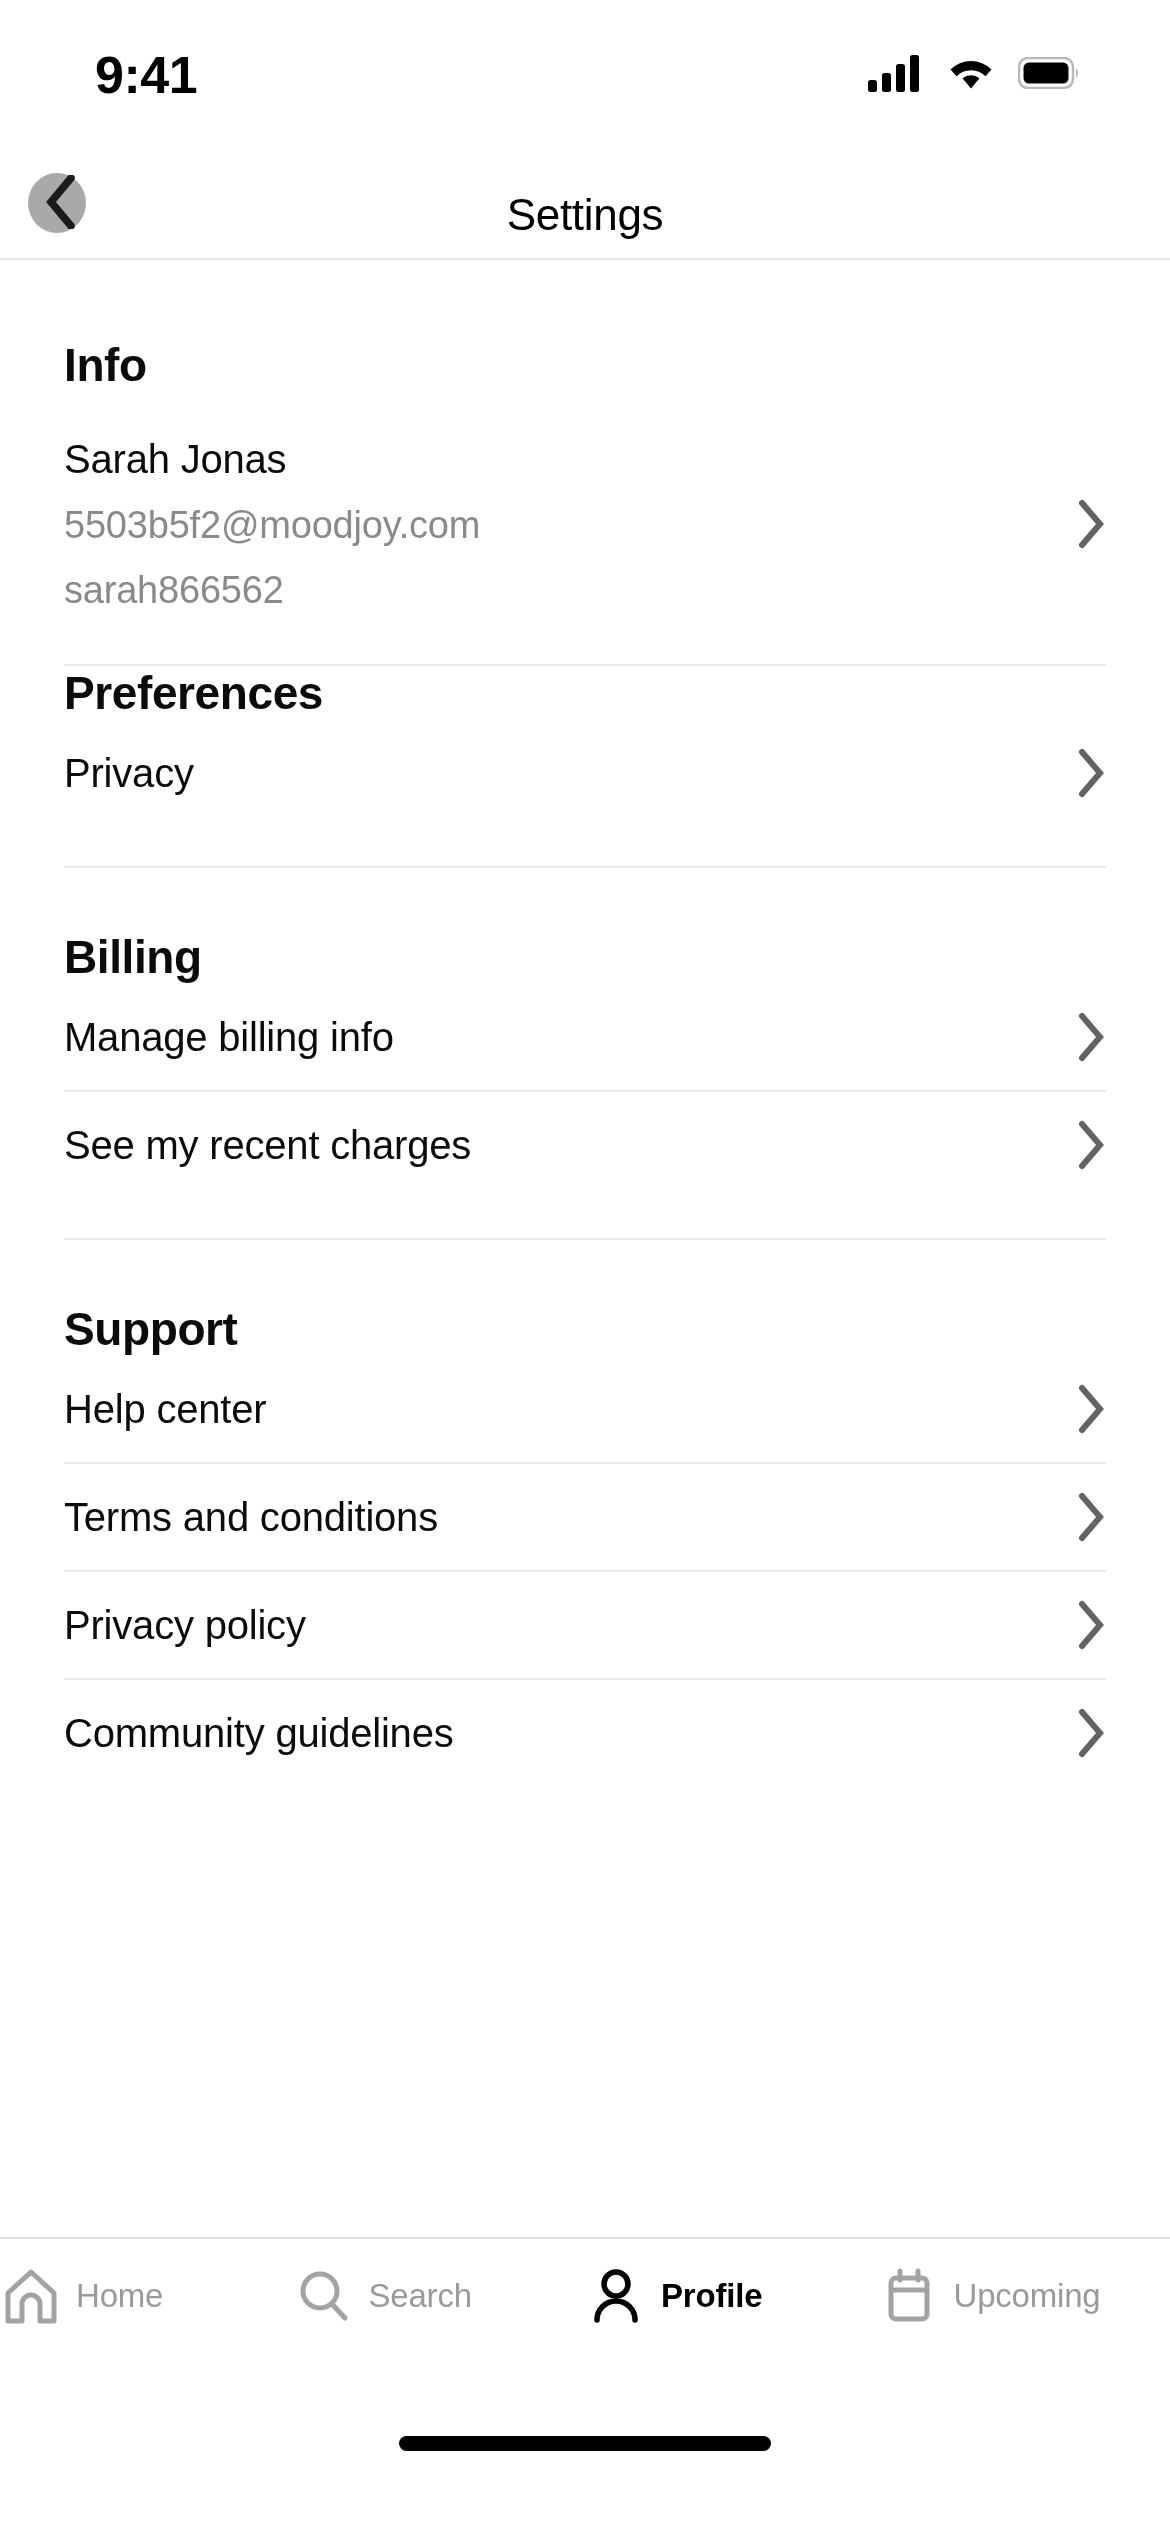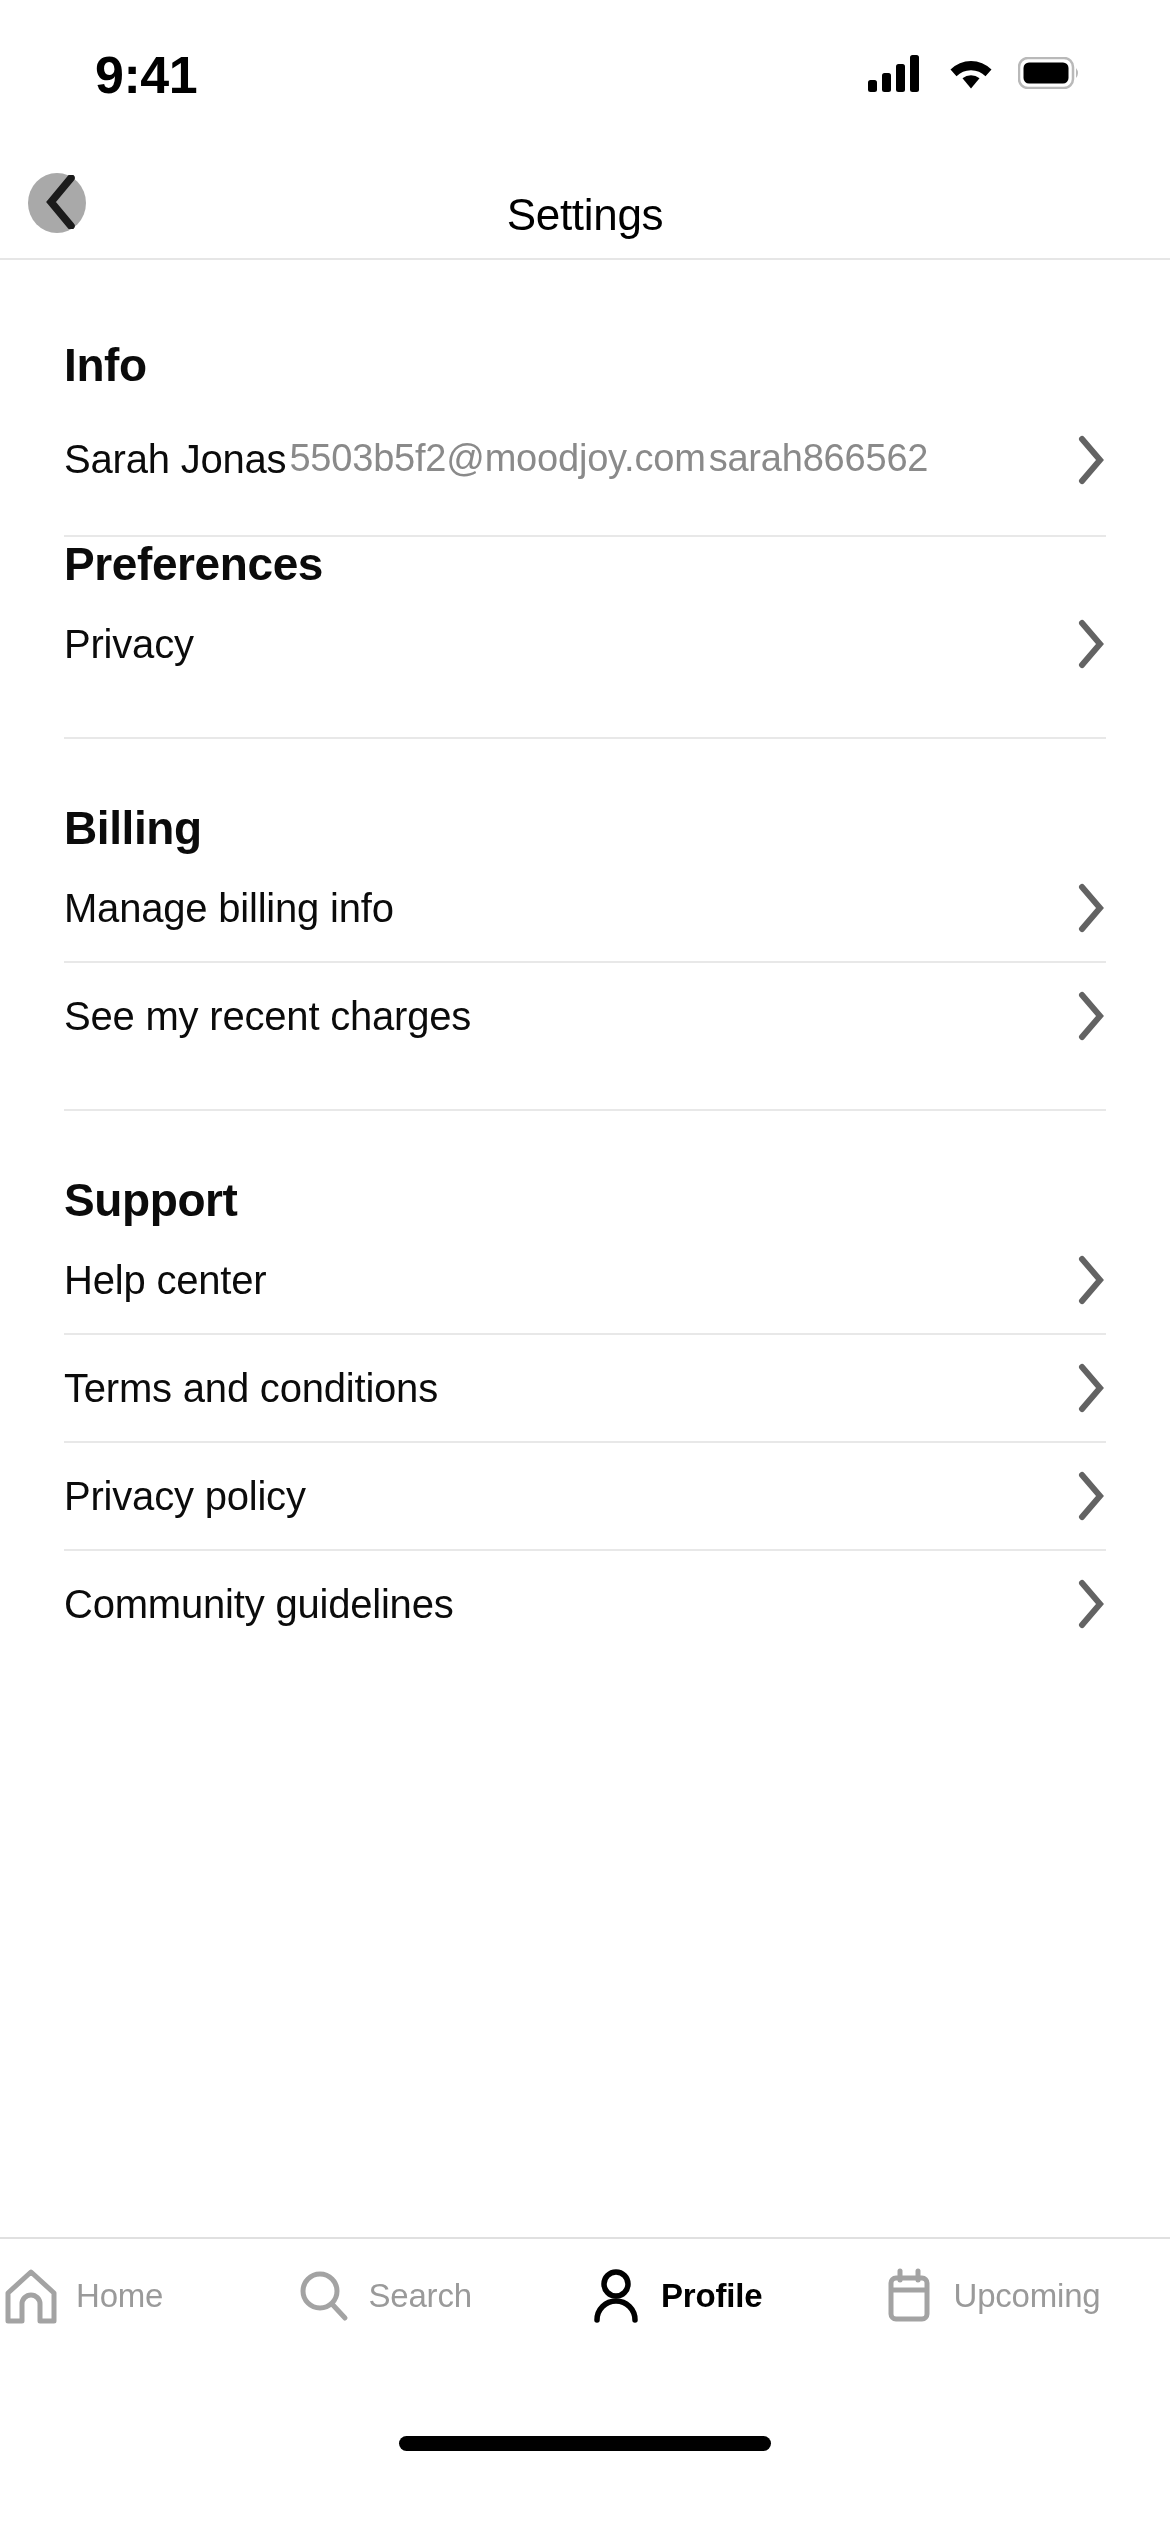--- a/index.html
+++ b/index.html
@@ -75,21 +75,21 @@
     padding:0 48px;
     cursor:pointer;
   }
   .row-label {
     font-size:40px; font-weight:400; color:#0b0b0b;
     letter-spacing:-0.2px;
   }
 
   
   .profile-row { padding-top:42px; padding-bottom:10px; align-items:center; }
-  .profile-texts { display:flex; flex-direction:row; gap:3px; }
+  .profile-texts { display:flex; flex-direction:column; gap:16px; }
   .profile-name {
     font-size:40px; color:#0b0b0b; letter-spacing:-0.2px; line-height:1.28;
   }
   .profile-sub {
     font-size:38px; color:#8a8a8a; letter-spacing:-0.2px; line-height:1.28;
   }
 
   .item-row { height:106px; }
 
   .divider {

